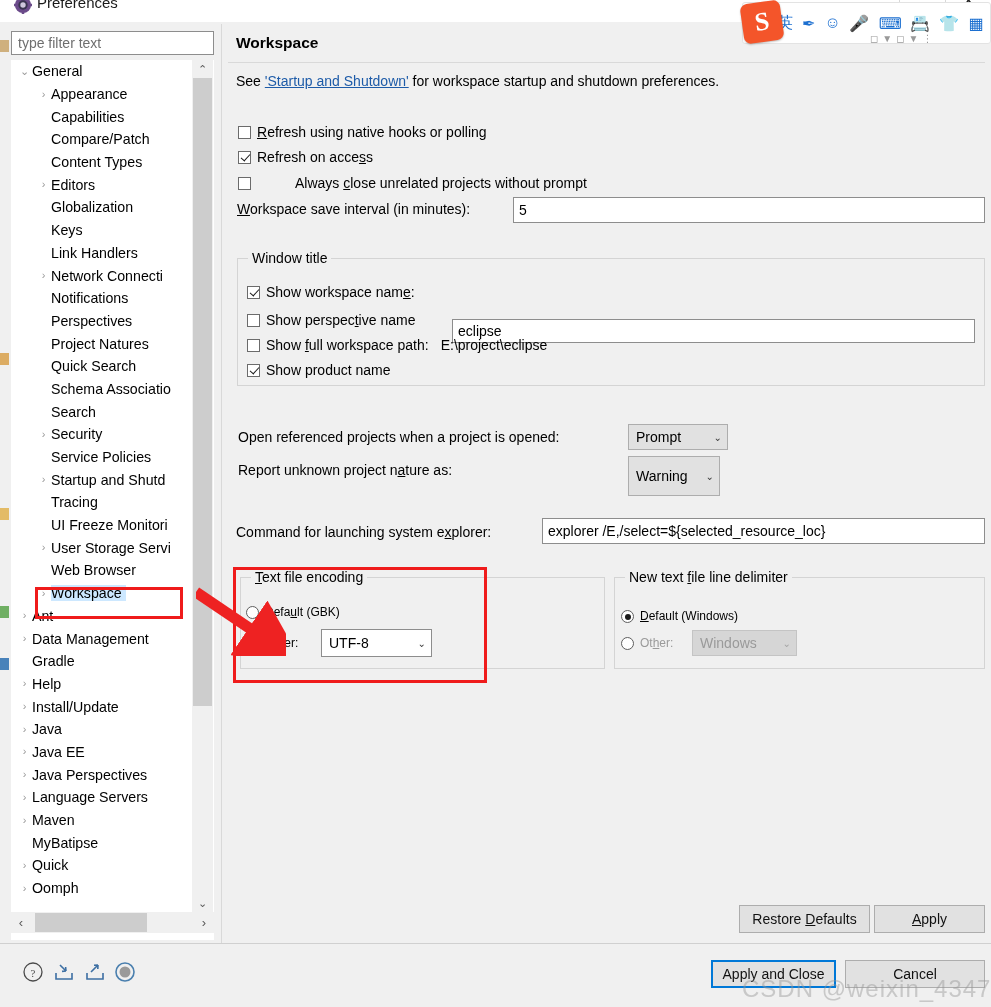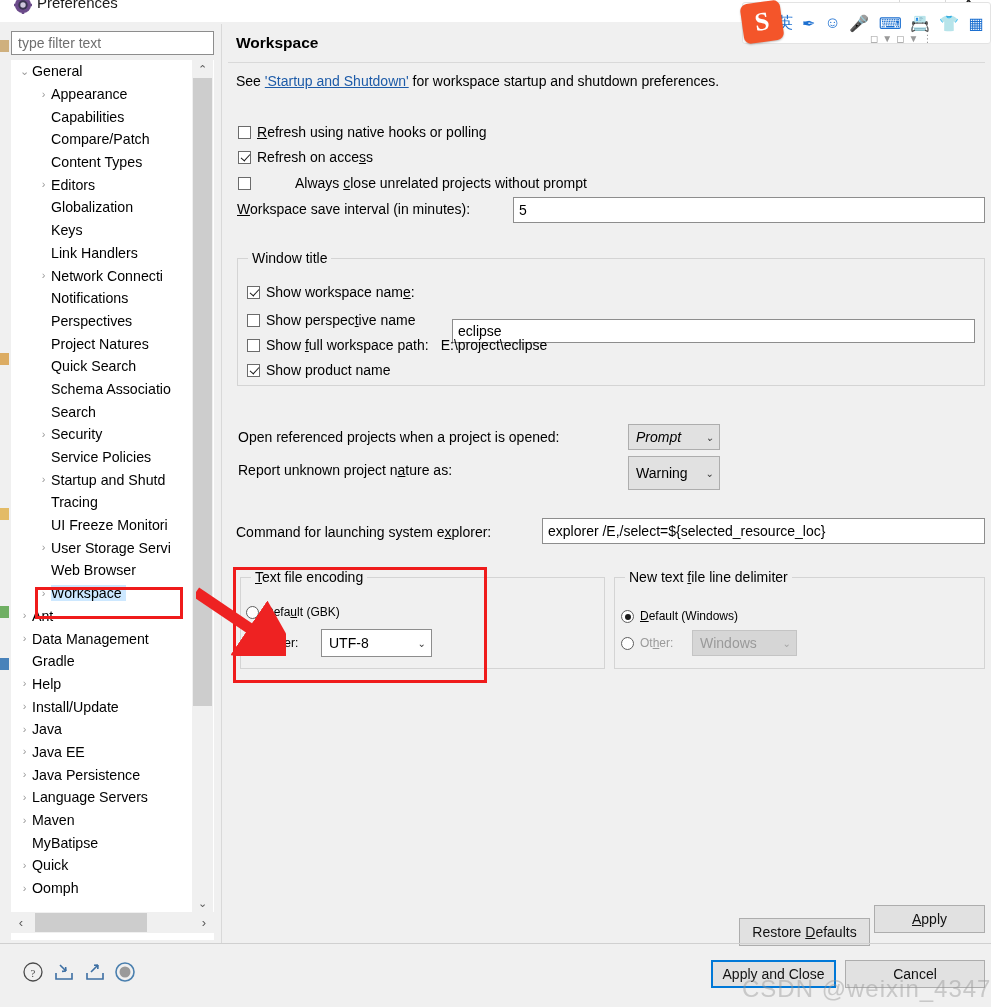--- a/index.html
+++ b/index.html
@@ -461,21 +461,21 @@
         <div class="trow lvl1">
           <span class="arw">›</span>
           <span class="lbl">Java</span>
         </div>
         <div class="trow lvl1">
           <span class="arw">›</span>
           <span class="lbl">Java EE</span>
         </div>
         <div class="trow lvl1">
           <span class="arw">›</span>
-          <span class="lbl">Java Persistence</span>
+          <span class="lbl">Java Perspectives</span>
         </div>
         <div class="trow lvl1">
           <span class="arw">›</span>
           <span class="lbl">Language Servers</span>
         </div>
         <div class="trow lvl1">
           <span class="arw">›</span>
           <span class="lbl">Maven</span>
         </div>
         <div class="trow lvl1">
@@ -552,29 +552,29 @@
     <span class="cbox"></span>
     <span>Show <span class="und">f</span>ull workspace path:</span>
     <span style="margin-left:12px;">E:\project\eclipse</span>
   </div>
   <div class="cbrow" style="left:247px;top:362px;">
     <span class="cbox on"></span>
     <span>Show product name</span>
   </div>
 
   <div class="lbl-abs" style="left:238px;top:429px;">Open referenced projects when a project is opened:</div>
-  <div class="combo" style="left:628px;top:424px;width:92px;height:26px;font-style:italic;">
+  <div class="combo" style="left:628px;top:424px;width:100px;height:26px;">
     <span>Prompt</span>
     <span class="chev">⌄</span>
   </div>
 
   <div class="lbl-abs" style="left:238px;top:462px;">
     Report unknown project n<span class="und">a</span>ture as:
   </div>
-  <div class="combo" style="left:628px;top:456px;width:92px;height:34px;">
+  <div class="combo" style="left:628px;top:456px;width:92px;height:40px;">
     <span>Warning</span>
     <span class="chev">⌄</span>
   </div>
 
   <div class="lbl-abs" style="left:236px;top:524px;">
     Command for launching system e<span class="und">x</span>plorer:
   </div>
   <div class="tinput" style="left:542px;top:518px;width:443px;height:26px;">
     <span>explorer /E,/select=${selected_resource_loc}</span>
   </div>
@@ -604,21 +604,21 @@
   </div>
   <div class="rrow disabled" style="left:621px;top:636px;">
     <span class="radio"></span>
     <span>Ot<span class="und">h</span>er:</span>
   </div>
   <div class="combo disabled" style="left:692px;top:630px;width:105px;height:26px;">
     <span>Windows</span>
     <span class="chev">⌄</span>
   </div>
 
-  <div class="btn" style="left:739px;top:905px;width:131px;height:28px;margin-top:13px;">
+  <div class="btn" style="left:739px;top:905px;width:131px;height:28px;">
     <span>Restore <span class="und">D</span>efaults</span>
   </div>
   <div class="btn" style="left:874px;top:905px;width:111px;height:28px;">
     <span><span class="und">A</span>pply</span>
   </div>
   <div class="btn focus" style="left:711px;top:960px;width:125px;height:28px;justify-content:center;">
     <span>Apply and Close</span>
   </div>
   <div class="btn" style="left:845px;top:960px;width:140px;height:28px;">
     <span>Cancel</span>

